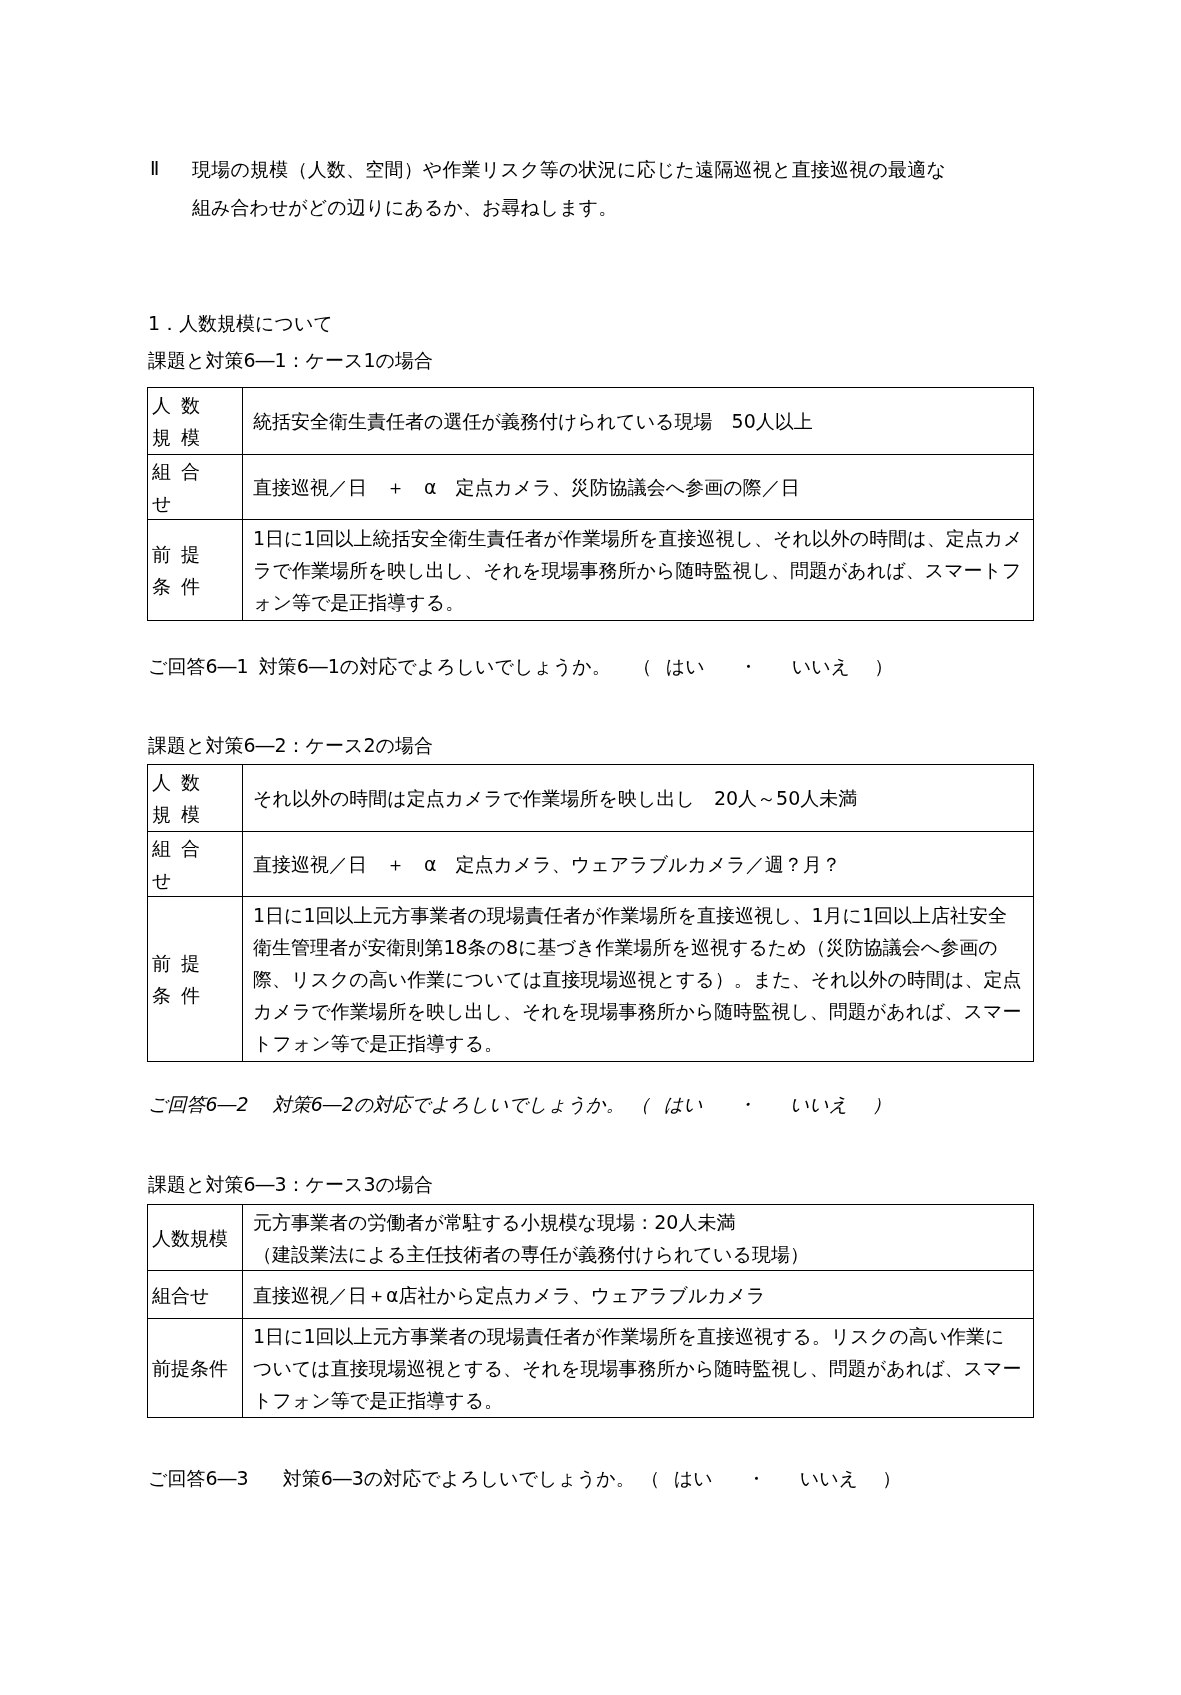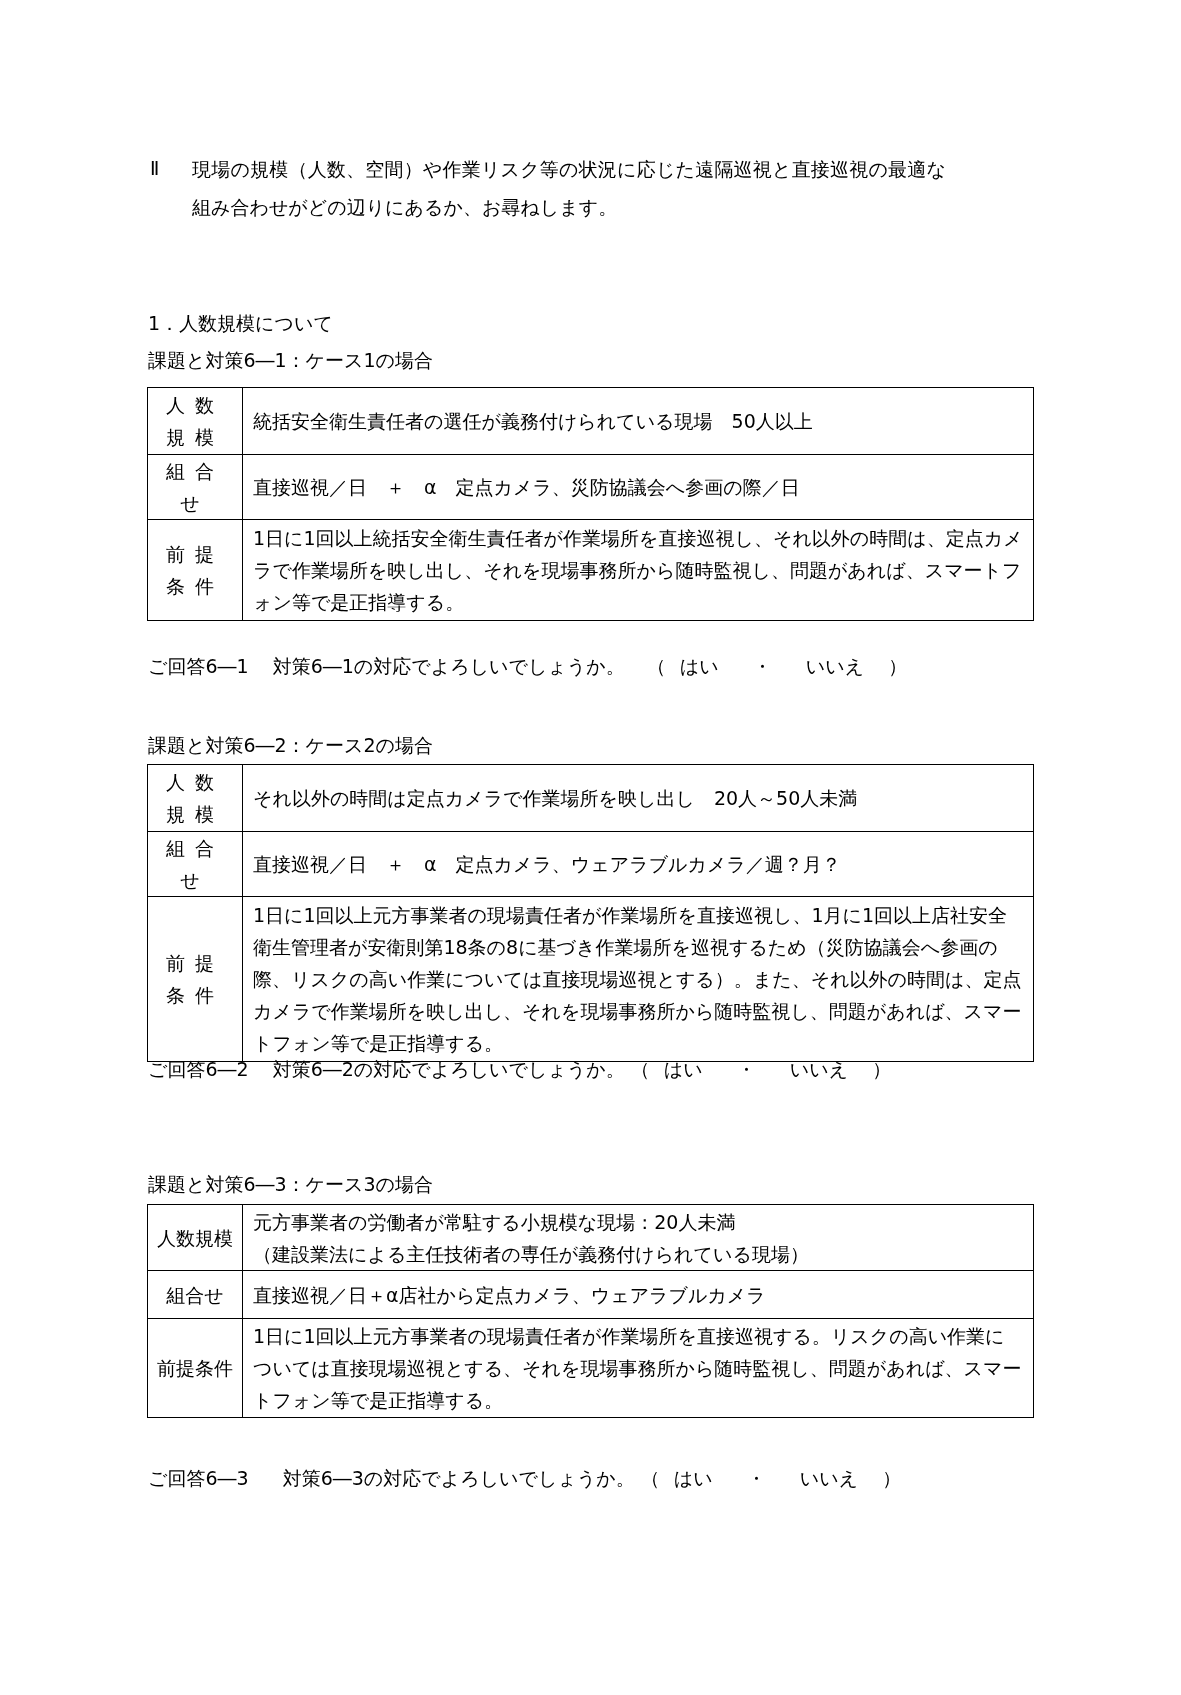--- a/index.html
+++ b/index.html
@@ -32,21 +32,20 @@
     table.case td {
       border: 1.5px solid #000;
       padding: 0 10px;
       vertical-align: middle;
       line-height: 32px;
       font-size: 19px;
     }
     table.case td.label {
       width: 86px;
       padding: 0 4px;
-      text-align: center;
       line-height: 32px;
     }
     table.case td.label.spaced { letter-spacing: 10px; }
     table.case td.content { white-space: normal; }
     .answer { left: 148px; }
     .answer span { display: inline-block; }
     .choice-gap { margin-left: 28px; }
   </style>
 </head>
 <body>
@@ -70,21 +69,21 @@
   </tr>
   <tr style="height:101px;">
     <td class="label spaced">前提条件</td>
     <td class="content">1日に1回以上統括安全衛生責任者が作業場所を直接巡視し、それ以外の時間は、定点カメラで作業場所を映し出し、それを現場事務所から随時監視し、問題があれば、スマートフォン等で是正指導する。</td>
   </tr>
 </tbody>
   </table>
 
 <div class="abs answer" style="top:654px;">
   <span>ご回答6―1</span>
-  <span style="margin-left:18px;">対策6―1の対応でよろしいでしょうか。</span>
+  <span style="margin-left:4px;">対策6―1の対応でよろしいでしょうか。</span>
   <span style="margin-left:16px;">（</span>
   <span style="margin-left:8px;">はい</span>
   <span class="choice-gap">・</span>
   <span class="choice-gap">いいえ</span>
   <span style="margin-left:18px;">）</span>
 </div>
 
 <div class="abs caption" style="top:733px;">課題と対策6―2：ケース2の場合</div>
 <table class="case" style="top:764px;">
   <tbody>
@@ -96,21 +95,21 @@
     <td class="label spaced">組合せ</td>
     <td class="content">直接巡視／日　＋　α　定点カメラ、ウェアラブルカメラ／週？月？</td>
   </tr>
   <tr style="height:165px;">
     <td class="label spaced">前提条件</td>
     <td class="content">1日に1回以上元方事業者の現場責任者が作業場所を直接巡視し、1月に1回以上店社安全衛生管理者が安衛則第18条の8に基づき作業場所を巡視するため（災防協議会へ参画の際、リスクの高い作業については直接現場巡視とする）。また、それ以外の時間は、定点カメラで作業場所を映し出し、それを現場事務所から随時監視し、問題があれば、スマートフォン等で是正指導する。</td>
   </tr>
 </tbody>
   </table>
 
-<div class="abs answer" style="top:1057px;">
+<div class="abs answer" style="top:1092px;font-style:italic;">
   <span>ご回答6―2</span>
   <span style="margin-left:18px;">対策6―2の対応でよろしいでしょうか。</span>
   <span>（</span>
   <span style="margin-left:8px;">はい</span>
   <span class="choice-gap">・</span>
   <span class="choice-gap">いいえ</span>
   <span style="margin-left:18px;">）</span>
 </div>
 
 <div class="abs caption" style="top:1172px;text-align:center;">課題と対策6―3：ケース3の場合</div>

